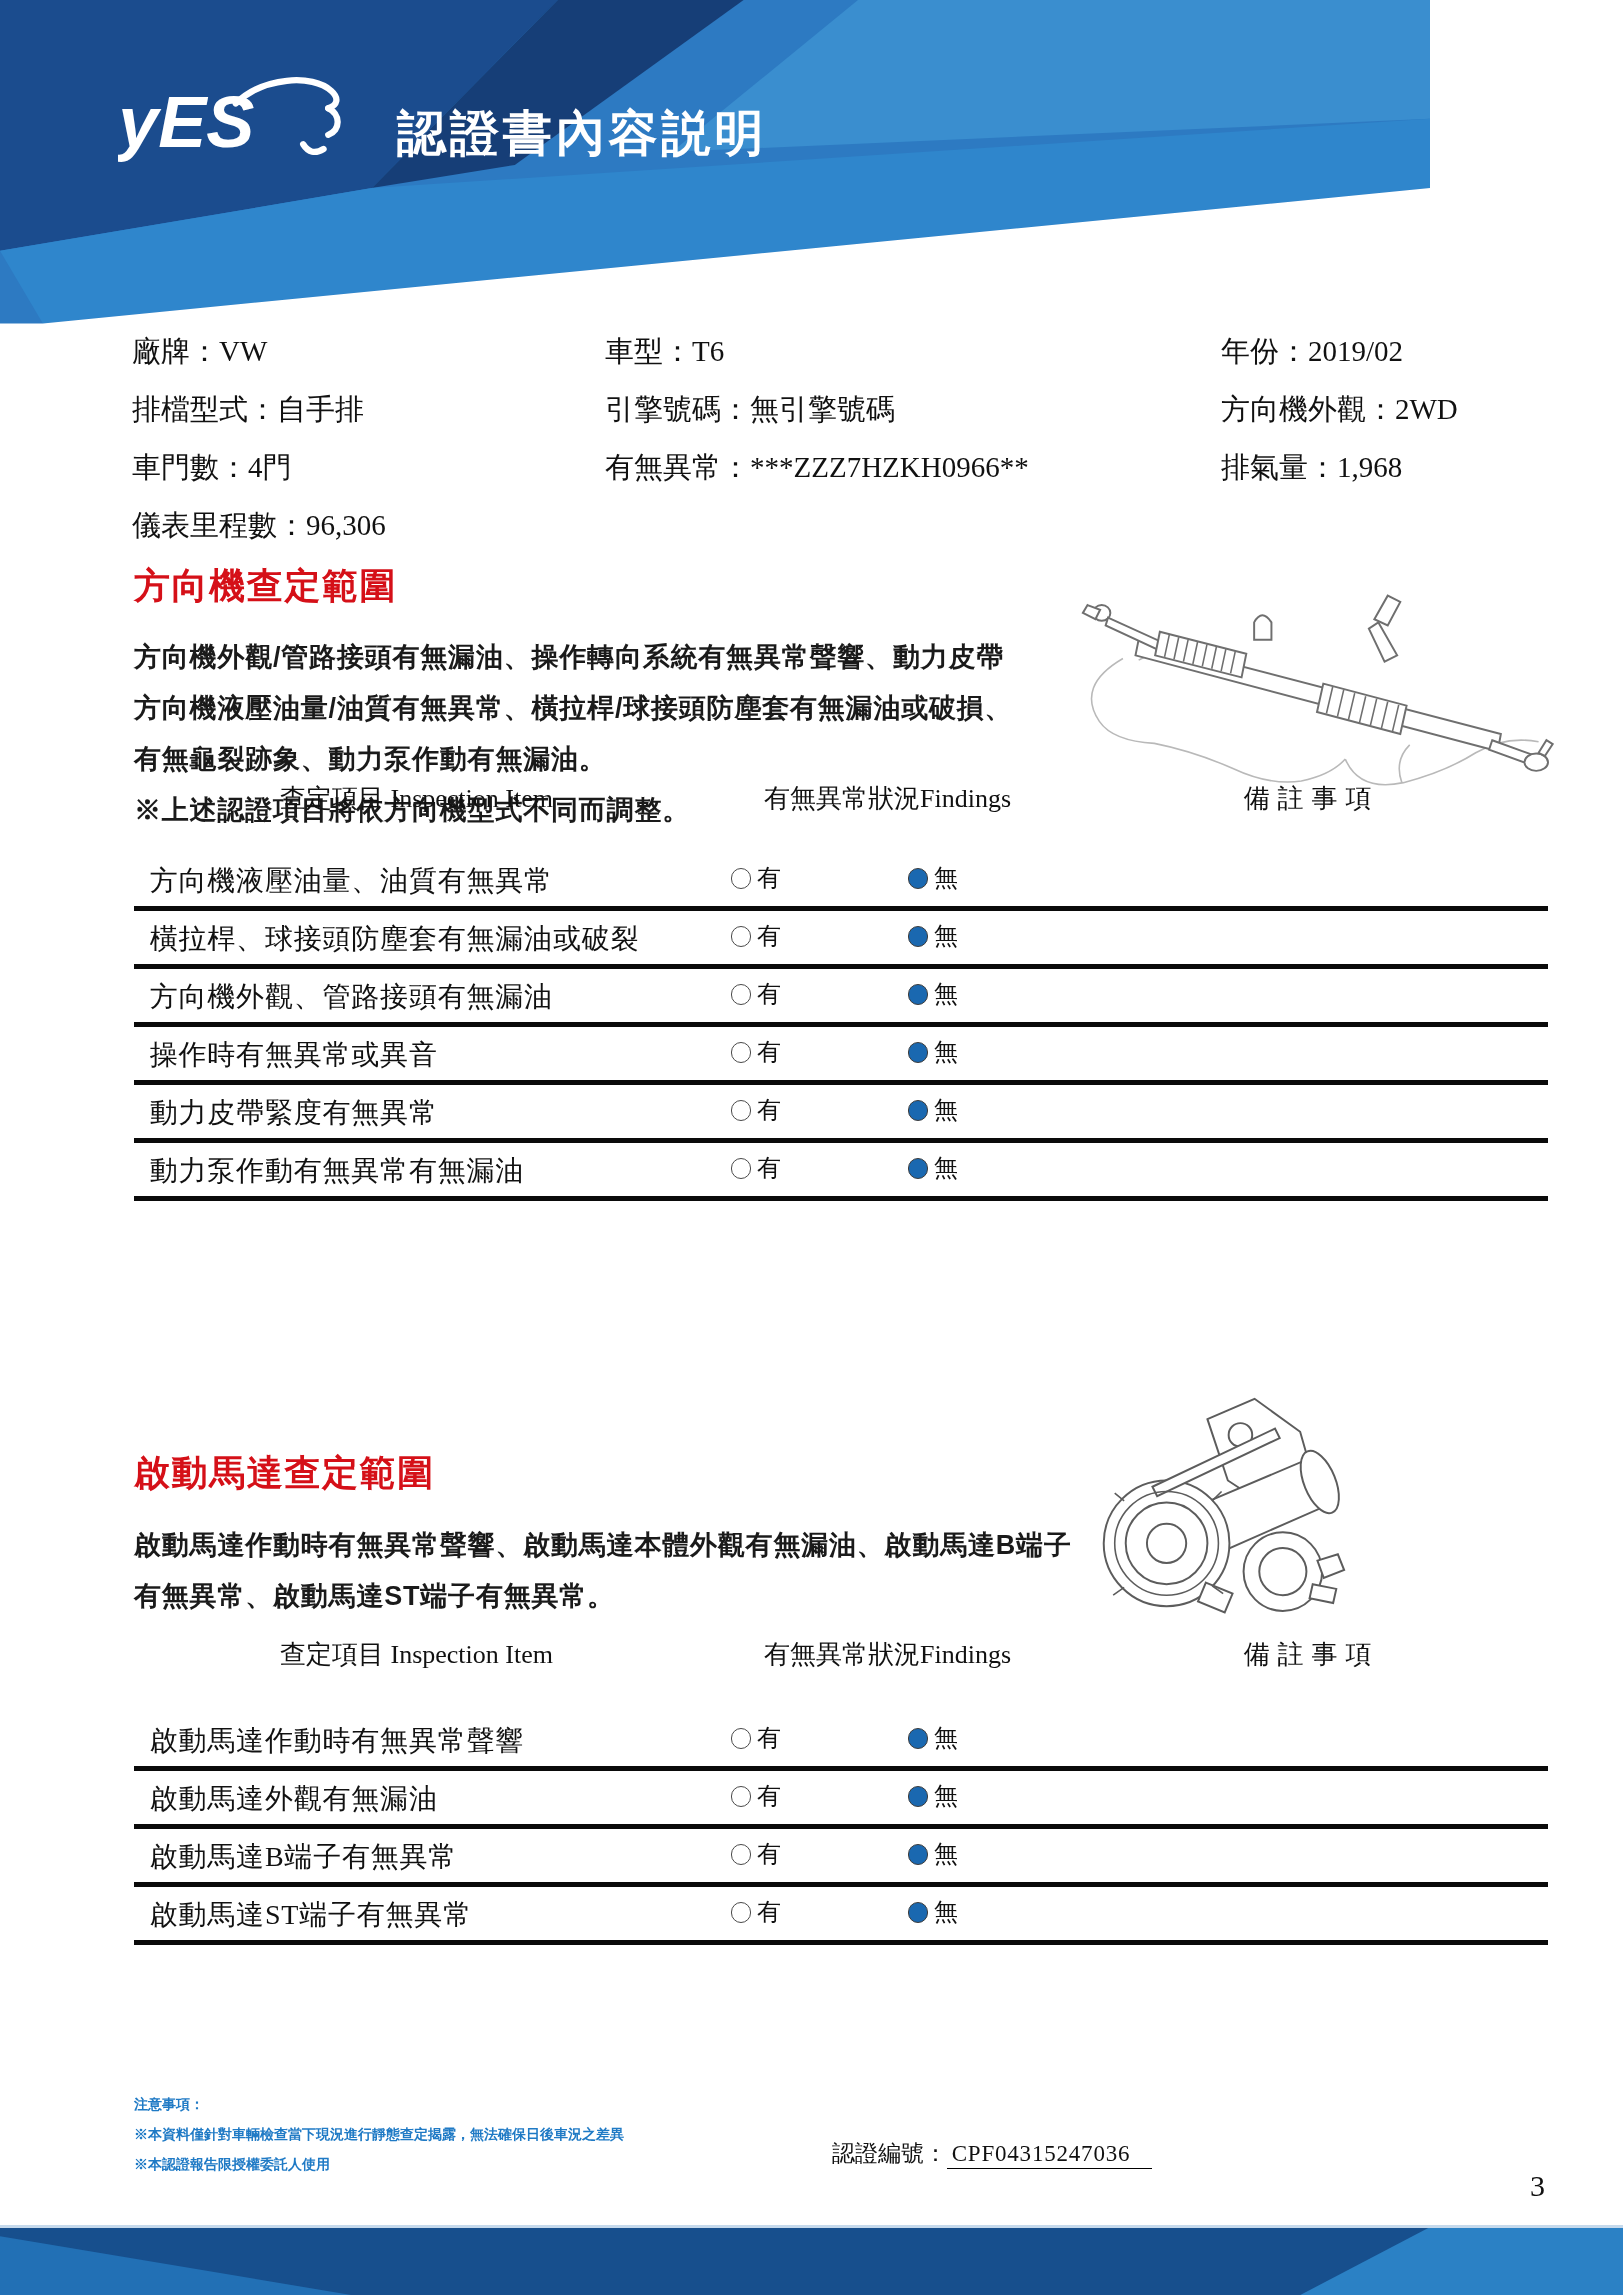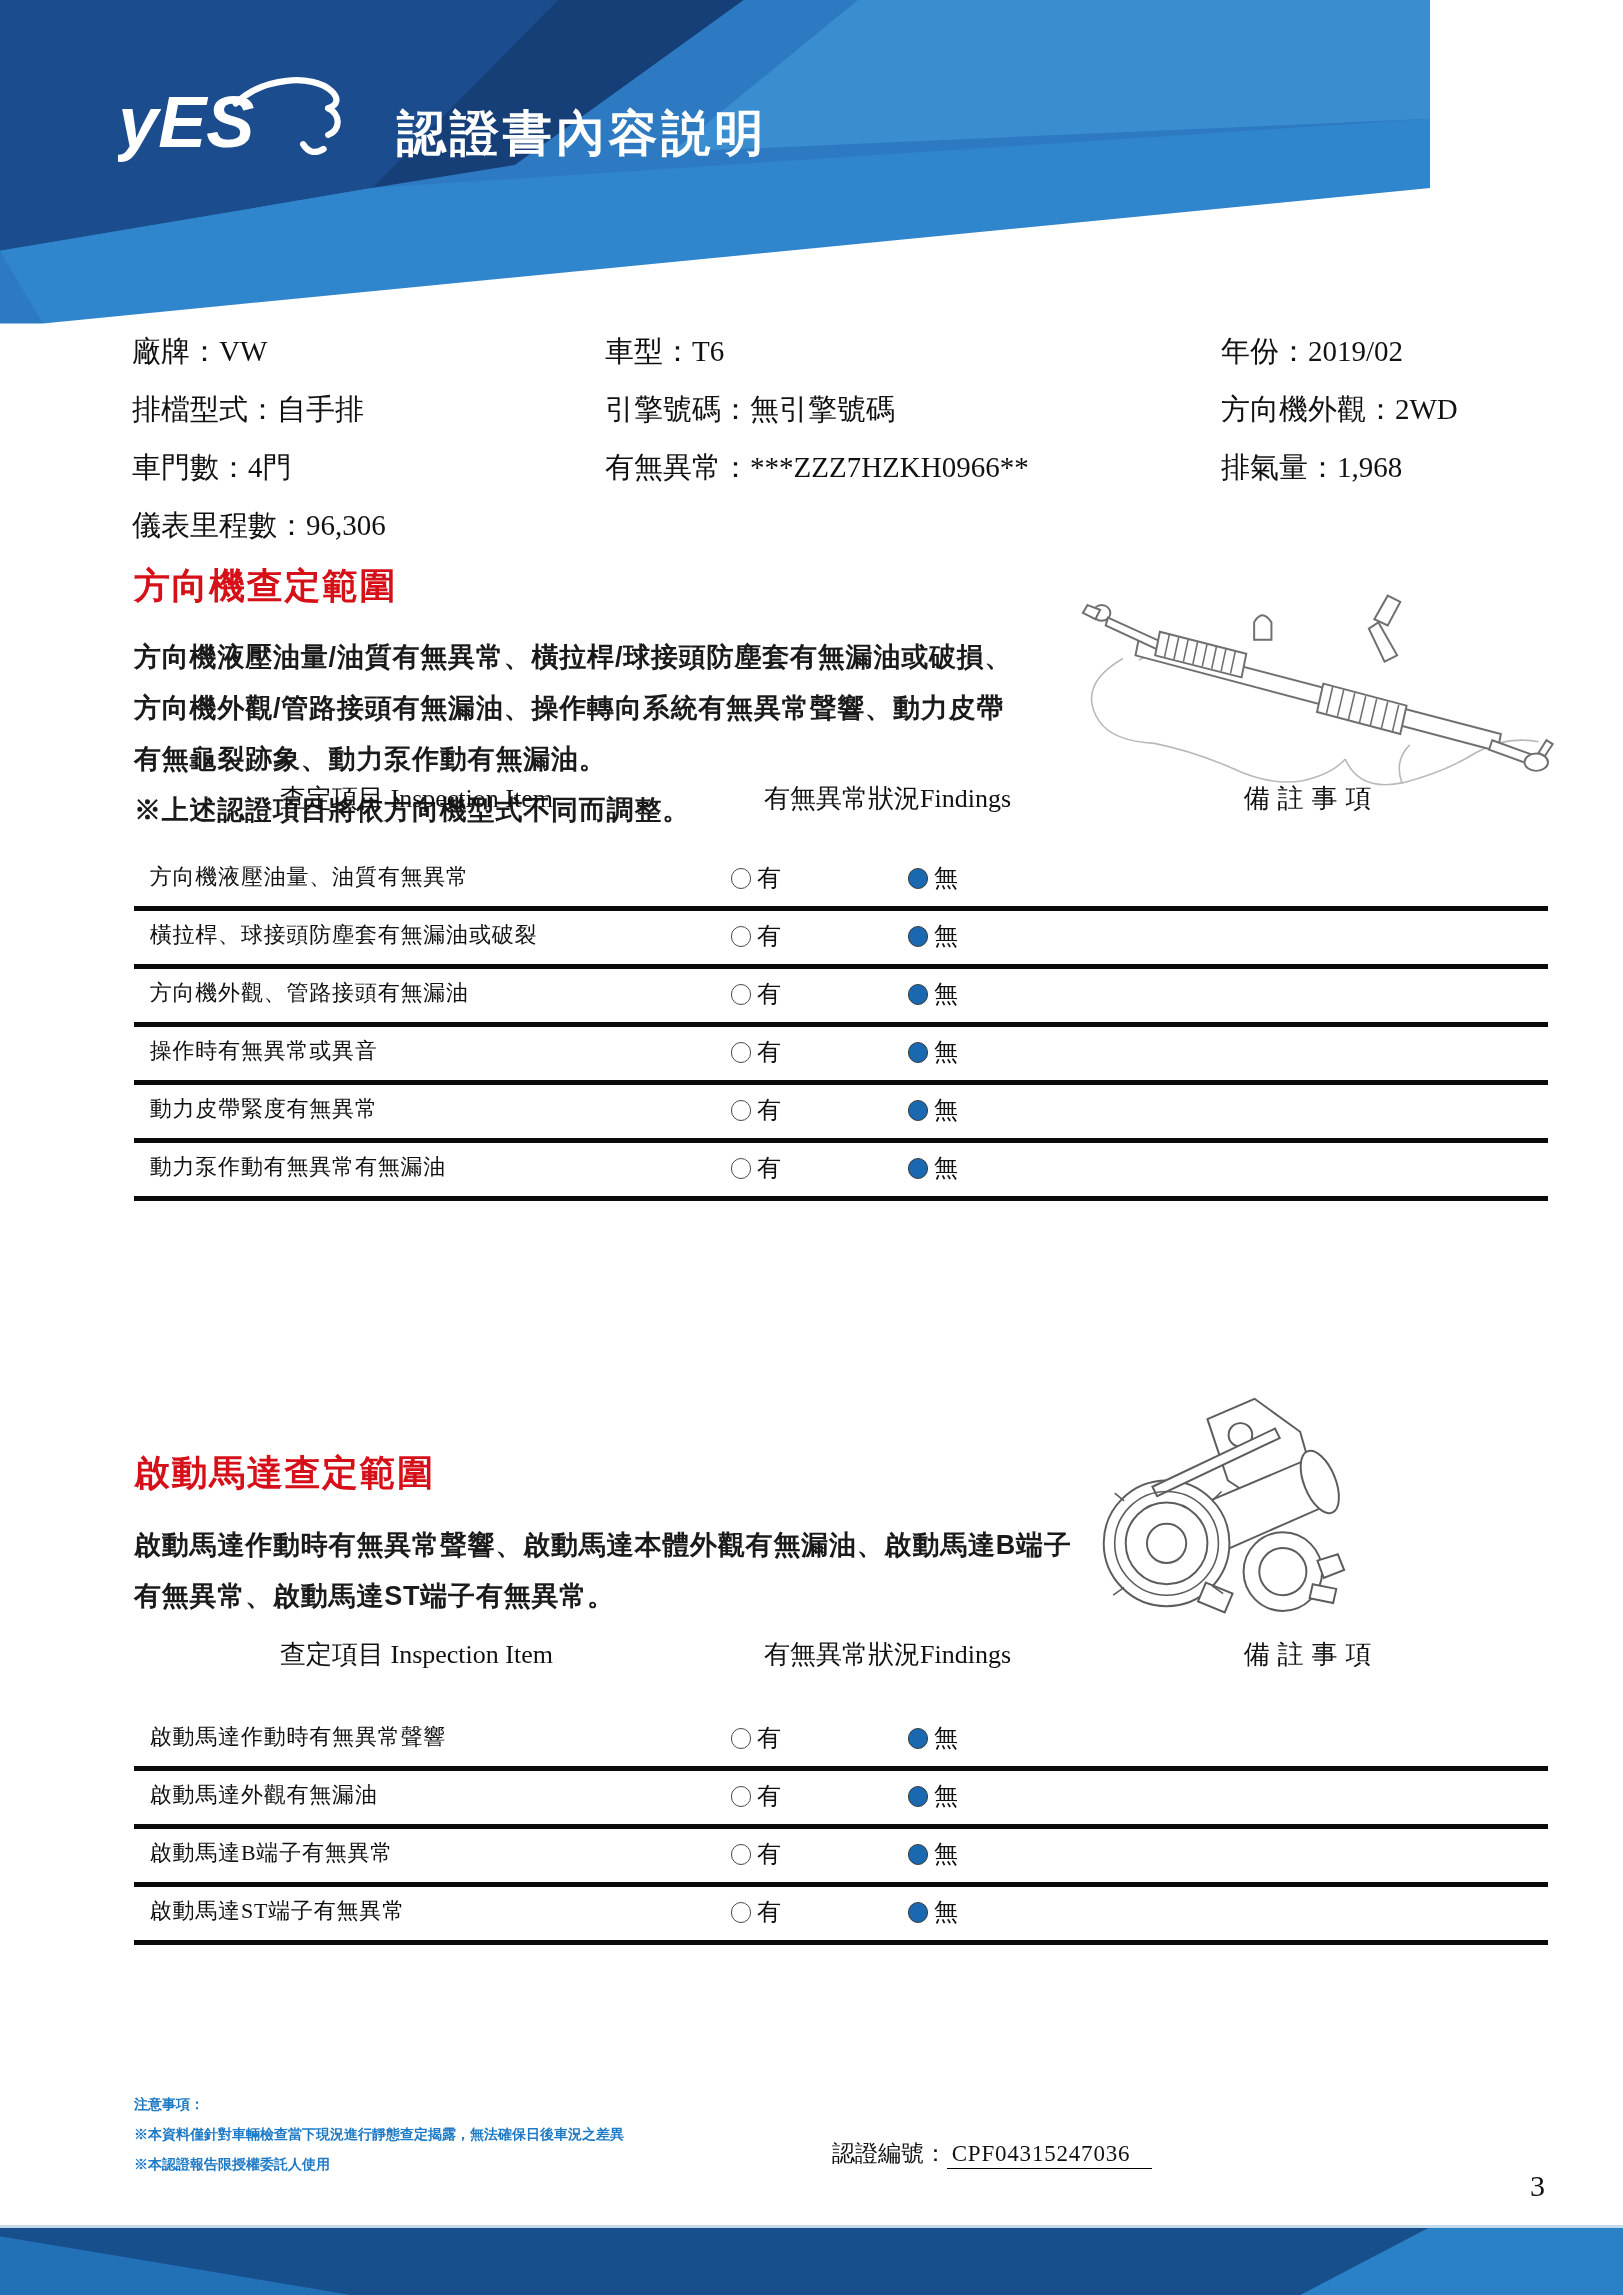--- a/index.html
+++ b/index.html
@@ -28,21 +28,21 @@
         color:#d51018;letter-spacing:1.6px;white-space:nowrap;}
   .sec-desc{font-family:"Liberation Sans",sans-serif;font-weight:bold;font-size:27px;
         line-height:51px;color:#1a1a1a;width:990px;letter-spacing:0.8px;}
 
   
   .insp-table{position:absolute;width:1414px;}
   .thead{display:grid;grid-template-columns:565px 377px 471px;font-size:26px;}
   .thead .th{text-align:center;white-space:nowrap;}
   .th-notes{letter-spacing:7.9px;}
   .trow{position:relative;height:53px;border-bottom:5.5px solid #0a0a0a;}
-  .trow .item{position:absolute;left:15.7px;top:9.4px;font-size:22px;white-space:nowrap;letter-spacing:0.8px;}
+  .trow .item{position:absolute;left:15.7px;top:9.4px;font-size:28px;white-space:nowrap;letter-spacing:0.8px;}
   .opt{position:absolute;top:9.4px;display:flex;align-items:center;gap:5.5px;font-size:24px;}
   .opt-yes{left:597px;}
   .opt-no{left:774px;}
   .radio{display:inline-block;width:20.4px;height:20.4px;border-radius:50%;
          border:1.6px solid #4a4a4a;background:#ffffff;box-sizing:border-box;}
   .radio.filled{background:#1a68b0;border-color:#3c3c3c;}
 
   
   .illus{position:absolute;}
   .illus svg{display:block;}
@@ -97,22 +97,22 @@
     <div class="abs info" style="left:605px;top:454px;">有無異常：***ZZZ7HZKH0966**</div>
 
     <div class="abs info" style="left:1221px;top:338px;text-align:center;">年份：2019/02</div>
     <div class="abs info" style="left:1221px;top:396px;">方向機外觀：2WD</div>
     <div class="abs info" style="left:1221px;top:454px;">排氣量：1,968</div>
   </div>
 
   <div class="abs sec-title" style="left:134px;top:562px;">方向機查定範圍</div>
 
   <div class="abs sec-desc" style="left:134px;top:632px;">
+    <div>方向機外觀/管路接頭有無漏油、操作轉向系統有無異常聲響、動力皮帶</div>
     <div>方向機液壓油量/油質有無異常、橫拉桿/球接頭防塵套有無漏油或破損、</div>
-    <div>方向機外觀/管路接頭有無漏油、操作轉向系統有無異常聲響、動力皮帶</div>
     <div>有無龜裂跡象、動力泵作動有無漏油。</div>
     <div>※上述認證項目將依方向機型式不同而調整。</div>
   </div>
 
   <div class="illus" style="left:1064px;top:572px;">
     <svg width="495" height="228" viewBox="0 0 630 290">
       <g fill="none" stroke="#b9b9b9" stroke-width="2">
         <path d="M75,110 Q15,145 45,190 Q62,215 115,218 Q165,228 215,250 Q262,272 302,266 Q340,258 358,238"></path>
         <path d="M358,238 Q376,280 432,268 Q486,254 524,230 Q562,208 604,216"></path>
         <path d="M95,112 Q130,92 165,102"></path>

